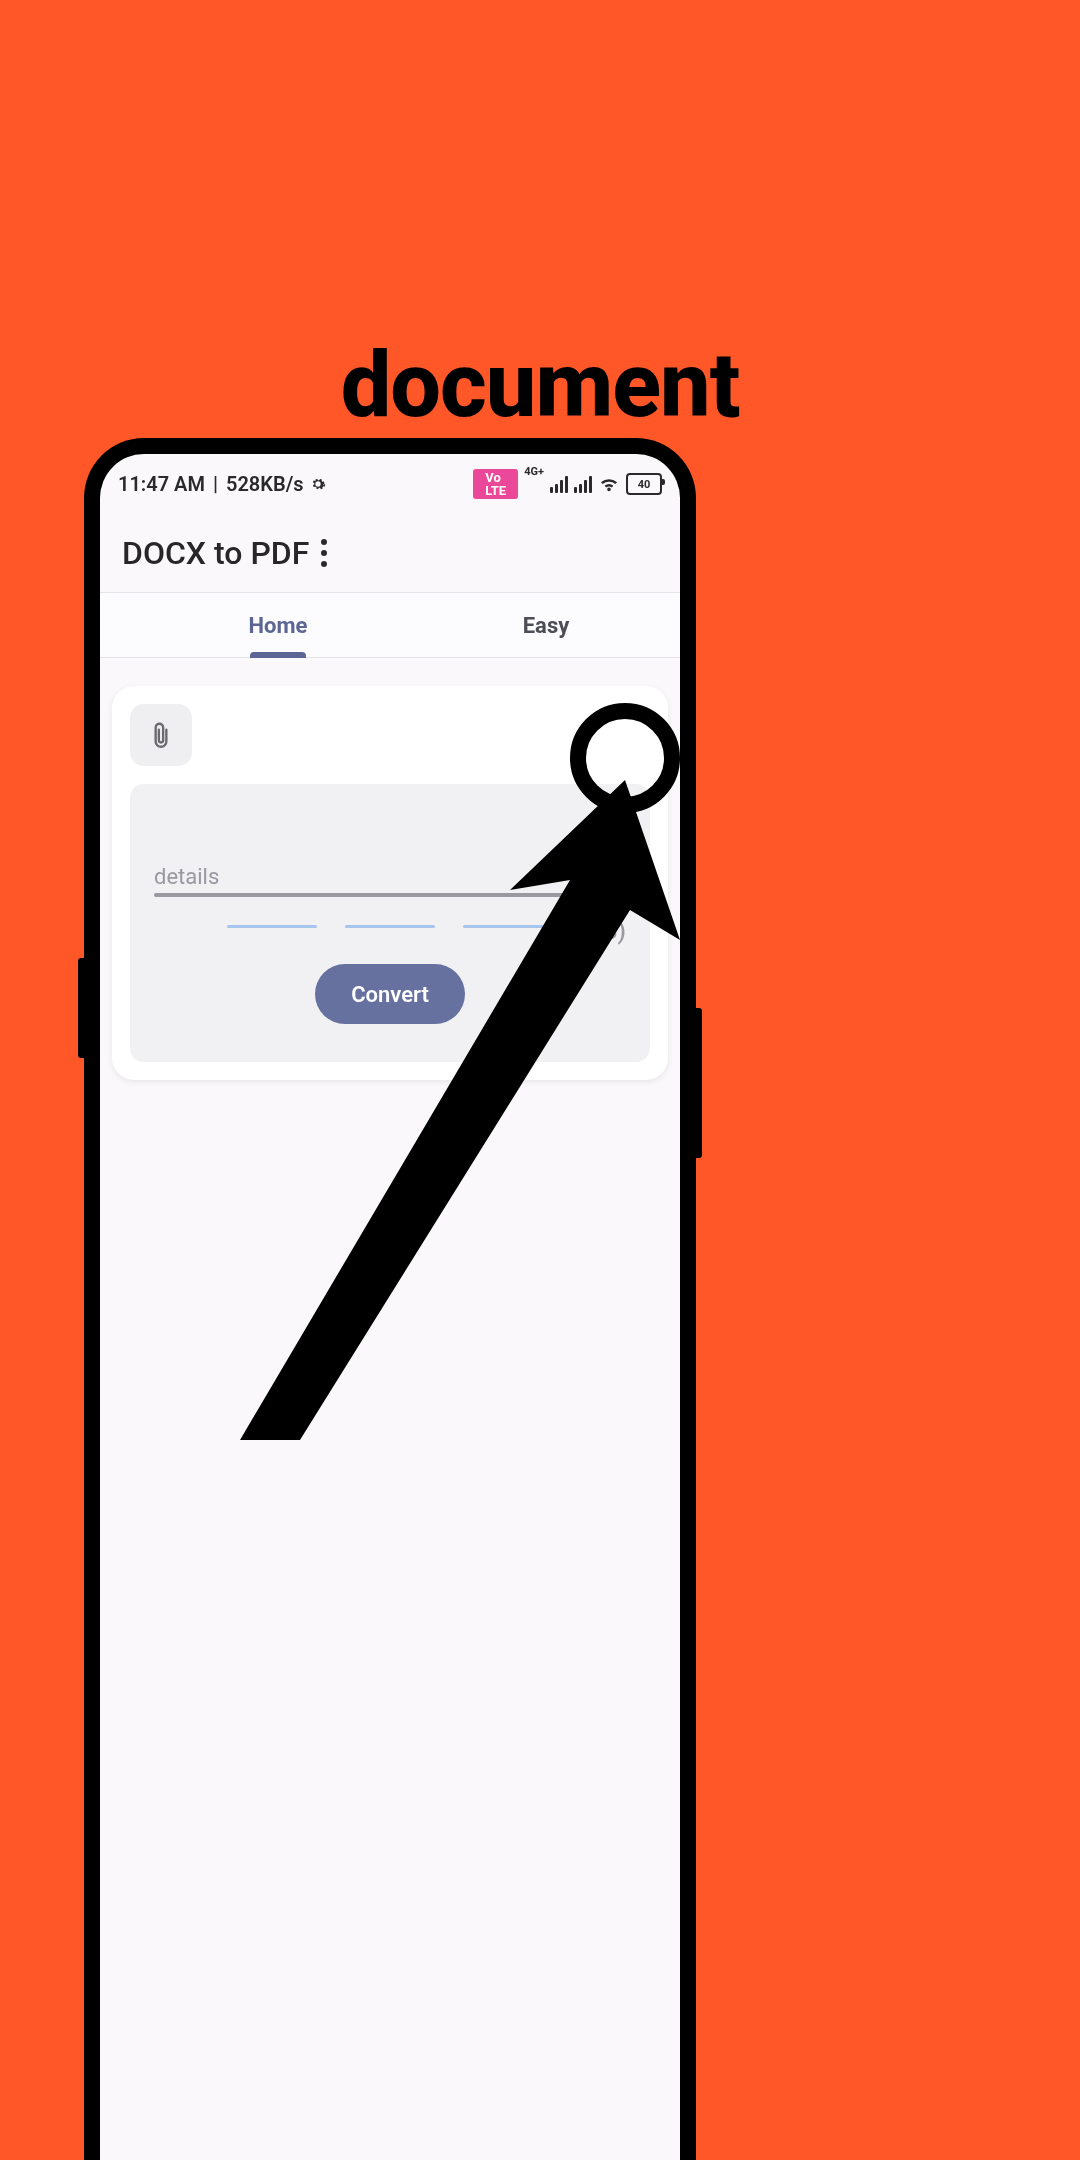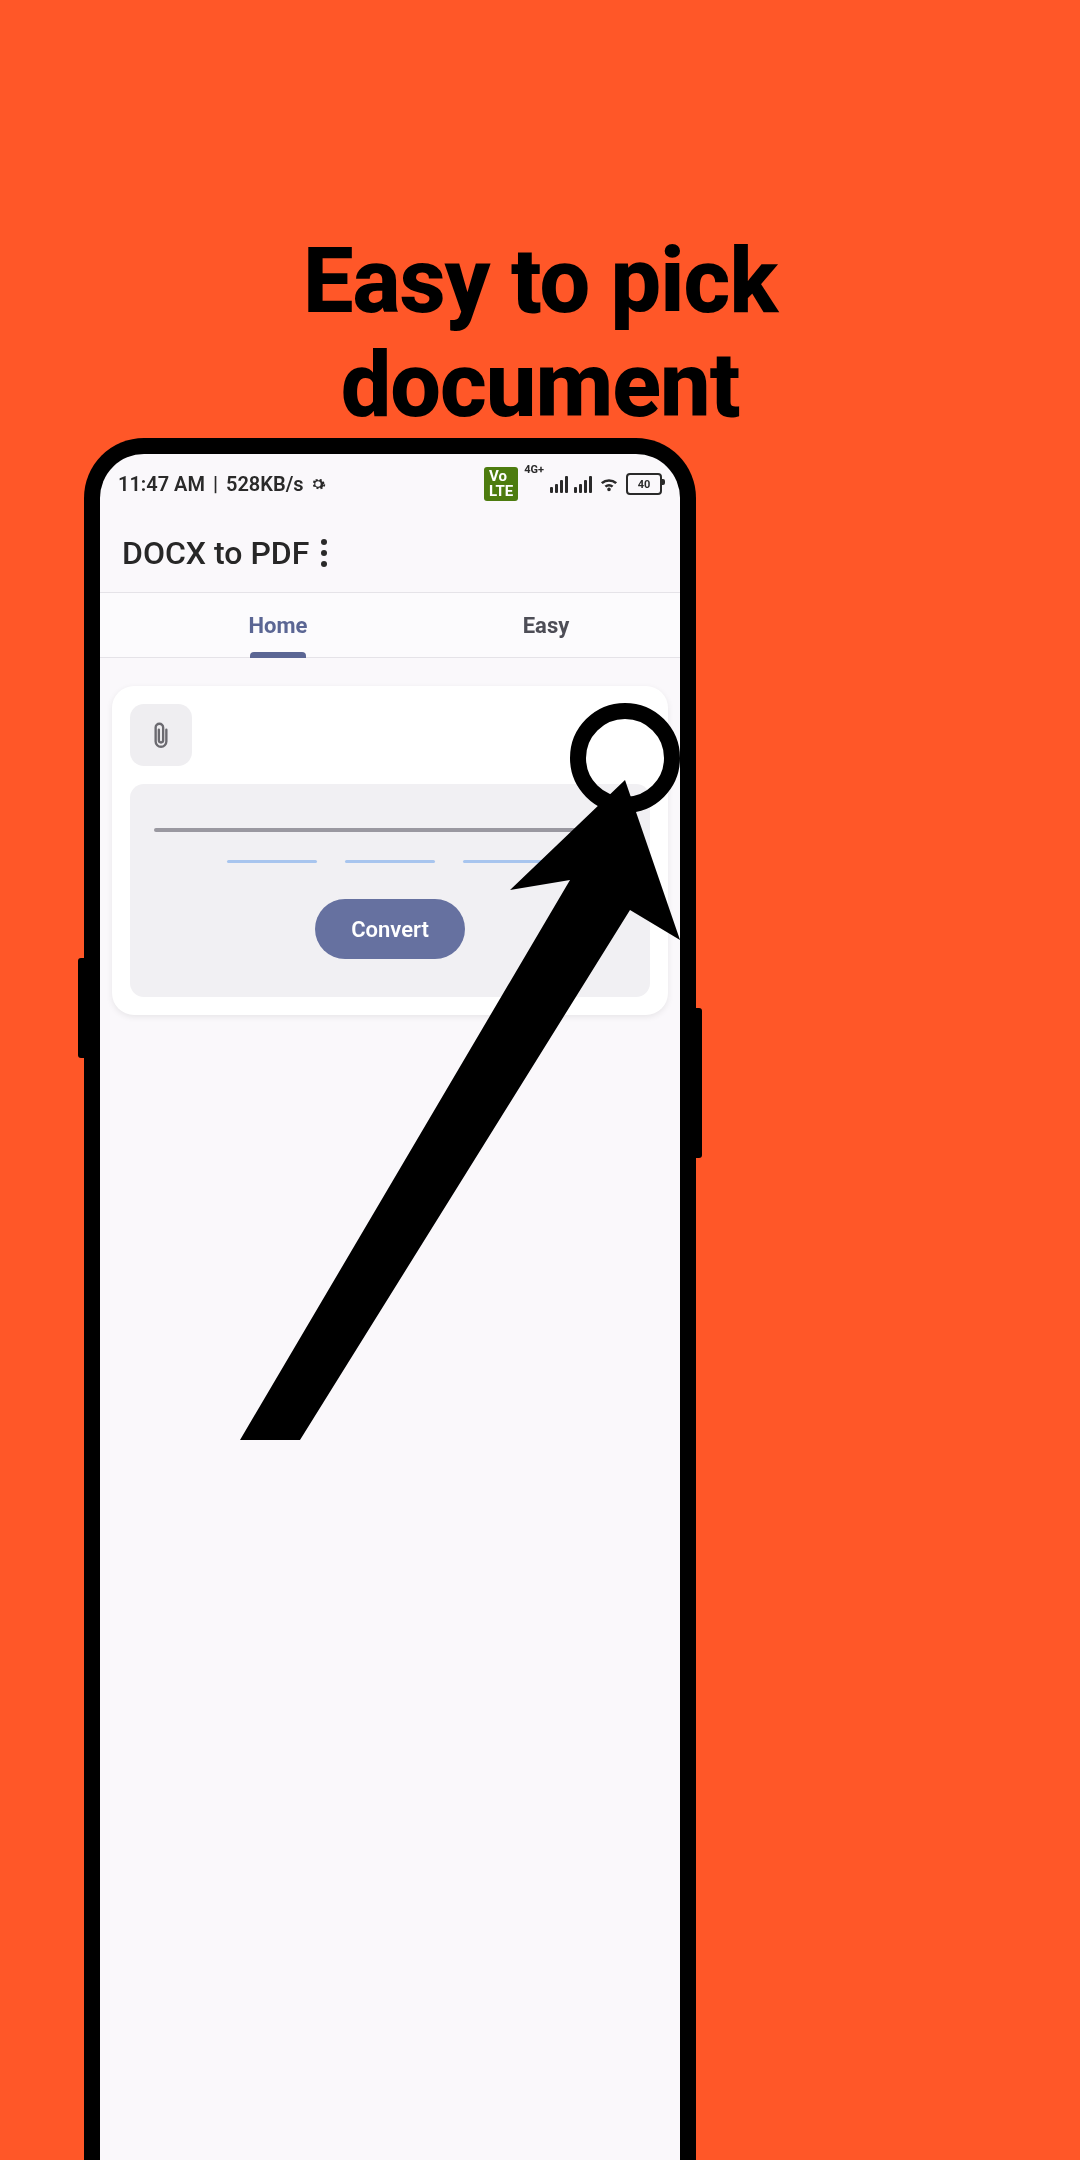--- a/index.html
+++ b/index.html
@@ -87,24 +87,24 @@
     .gear-mini {
       width: 16px;
       height: 16px;
     }
     .status-right {
       display: flex;
       align-items: center;
       gap: 6px;
     }
     .volte-badge {
-      background: #4d7c0f;
+      background: #ec4899;
       color: #fff;
-      font-size: 15px;
-      padding: 2px 5px;
+      font-size: 13px;
+      padding: 2px 12px;
       border-radius: 3px;
       font-weight: 700;
       line-height: 1;
     }
     .mini-txt {
       font-size: 11px;
       font-weight: 700;
       color: #2a2a2a;
       align-self: flex-start;
       margin-top: -4px;
@@ -314,21 +314,21 @@
       width: 480px;
       height: 680px;
       z-index: 19;
       pointer-events: none;
     }
   </style>
 </head>
 <body>
 
 <div class="promo-headline">
-  <span>Easy to pick</span><br>
+  <br>
   <span>document</span>
 </div>
 
 <div class="phone-frame">
   <div class="side-btn-left"></div>
   <div class="side-btn-right"></div>
   <div class="phone-screen">
 
     <div class="status-bar">
       <div class="status-left">
@@ -385,20 +385,21 @@
       <div class="card">
         <div class="file-row">
           <div class="attach-btn">
             <svg width="26" height="30" viewBox="0 0 24 28">
               <path fill="none" stroke="#6b6a70" stroke-width="2.2" stroke-linecap="round" d="M17 9v11a5 5 0 01-10 0V7a3.5 3.5 0 017 0v12a2 2 0 01-4 0V9"></path>
             </svg>
           </div>
         </div>
 
         <div class="details-panel">
+          <div class="details-label">details</div>
           <div class="details-line"></div>
           <div class="steps">
             <div class="step"></div>
             <div class="step"></div>
             <div class="step"></div>
             <div class="counter">(0/3)</div>
           </div>
           <div class="convert-btn">
             <span>Convert</span>
           </div>

